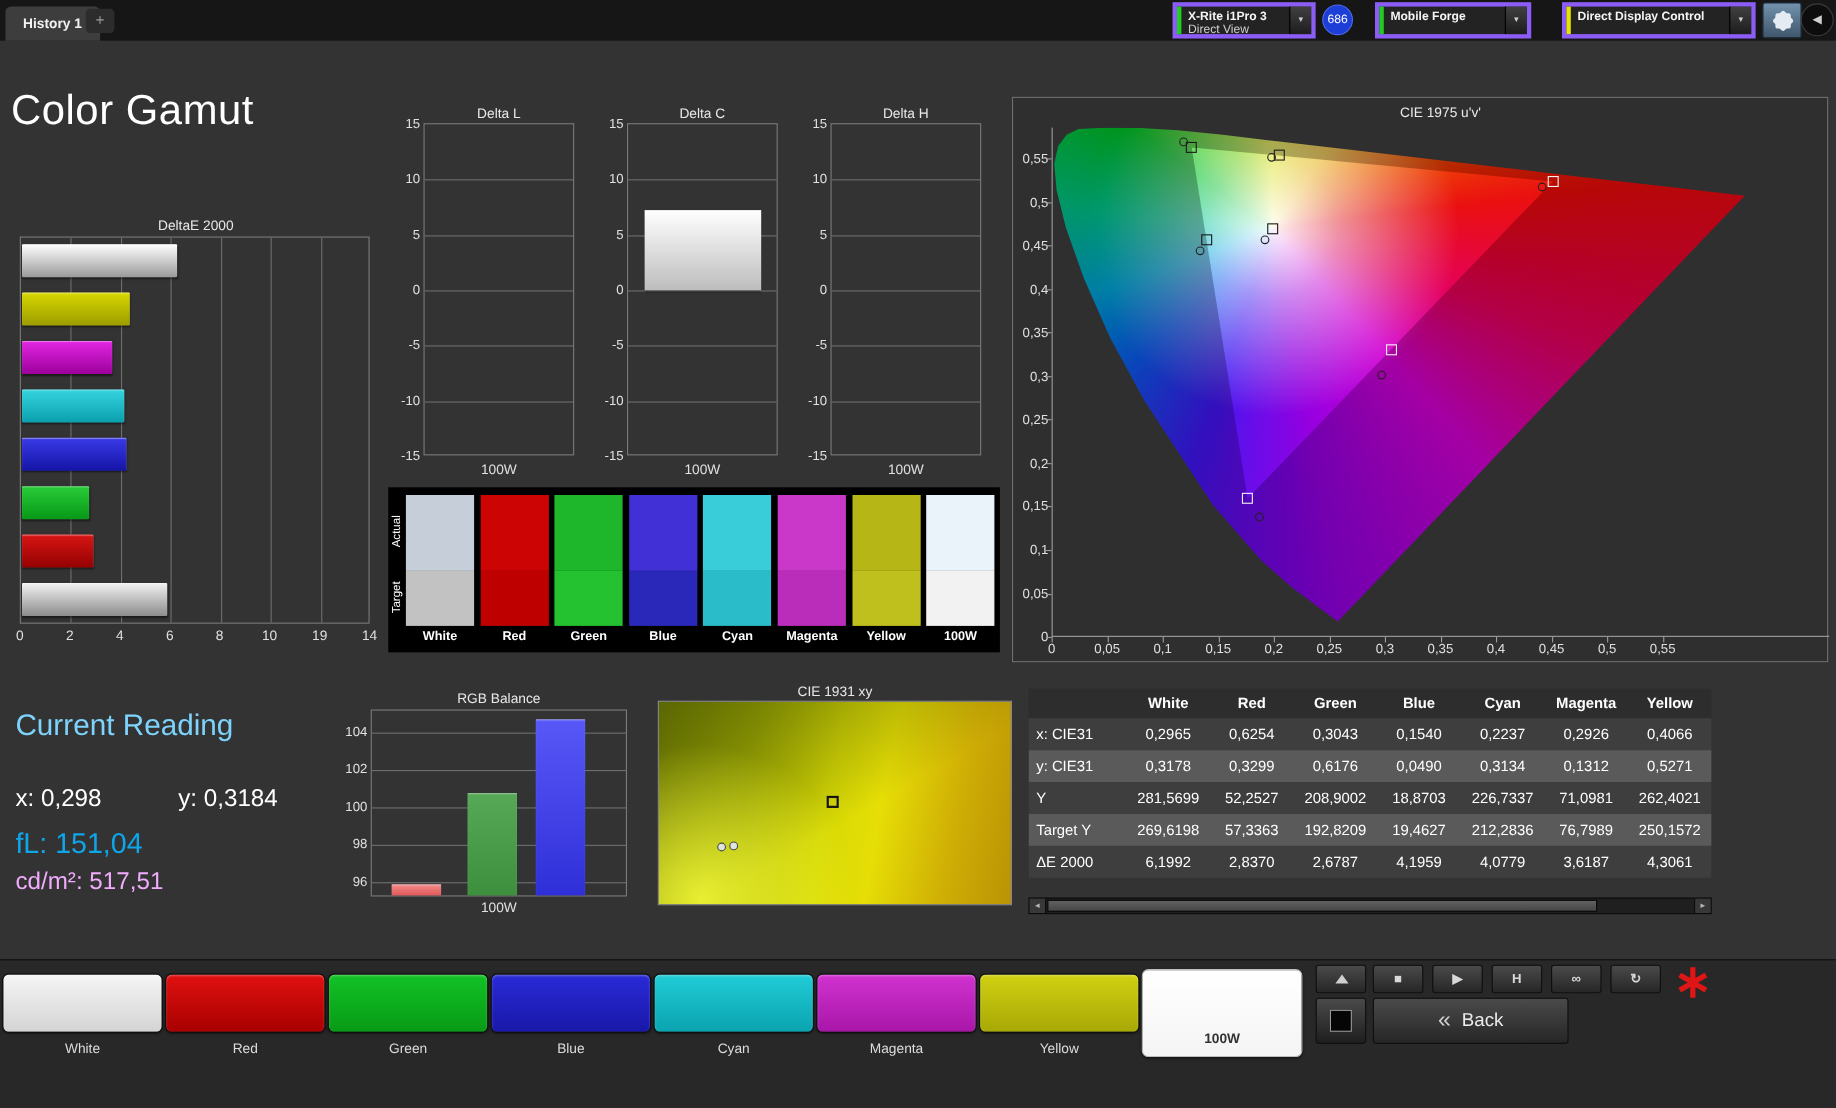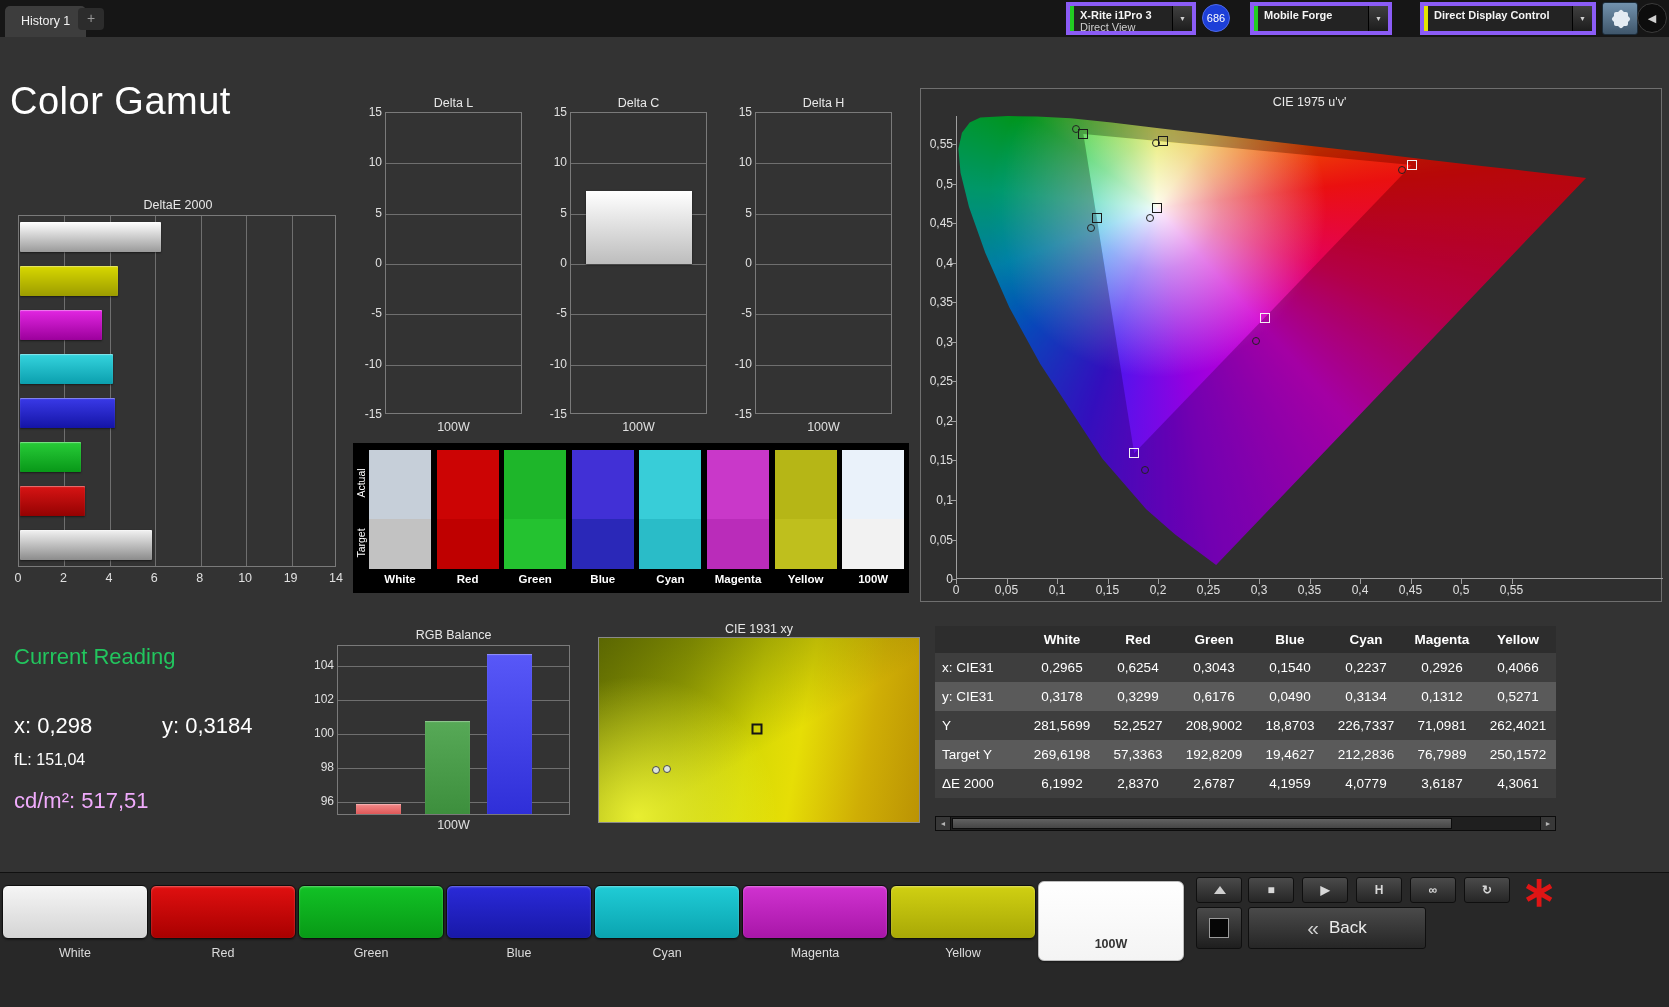--- a/index.html
+++ b/index.html
@@ -1,21 +1,21 @@
 <!DOCTYPE html>
 <html><head>
 <meta charset="utf-8">
 <style>
 *{margin:0;padding:0;box-sizing:border-box;}
 html,body{width:1669px;height:1007px;}
 body{position:relative;background:#333;font-family:"Liberation Sans",sans-serif;color:#e8e8e8;overflow:hidden;}
 
 
 .topbar{position:absolute;left:0;top:0;width:100%;height:37px;background:#161616;}
-.hist-tab{position:absolute;left:5px;top:6px;height:31px;padding:0 16px;background:#3d3d3d;border-radius:5px 5px 0 0;font-size:12.5px;line-height:30px;color:#f2f2f2;}
+.hist-tab{position:absolute;left:5px;top:6px;height:31px;padding:0 16px;background:#3d3d3d;border-radius:5px 5px 0 0;font-size:12.5px;line-height:30px;color:#f2f2f2;font-weight:bold;}
 .add-tab{position:absolute;left:78px;top:8px;width:26px;height:22px;background:#2c2c2c;border-radius:4px;color:#9a9a9a;text-align:center;line-height:21px;font-size:14px;}
 .meter{position:absolute;top:2px;height:33px;background:#232323;border:4px solid #8b5cf6;display:flex;align-items:stretch;}
 .m-accent{width:4px;}
 .m-body{flex:1;padding:3px 6px 0;overflow:hidden;}
 .m-line1{font-size:11px;font-weight:bold;color:#f5f5f5;white-space:nowrap;}
 .m-line2{font-size:11px;color:#cfcfcf;white-space:nowrap;}
 .m-dd{width:20px;background:linear-gradient(#404040,#1d1d1d);border-left:1px solid #000;display:flex;align-items:center;justify-content:center;font-size:7px;color:#cfcfcf;}
 .badge{position:absolute;left:1202px;top:4px;width:28px;height:28px;border-radius:50%;background:#1d3fd8;border:1px solid #4f6ae8;color:#fff;font-size:11px;text-align:center;line-height:26px;}
 .gearbtn{position:absolute;left:1602px;top:2px;width:36px;height:33px;border-radius:3px;background:linear-gradient(#7292ad,#3f566b);border:1px solid #1c2c3a;}
 .gear{position:absolute;left:8px;top:6px;width:20px;height:20px;}
@@ -71,24 +71,24 @@
 .cieYlab{position:absolute;left:4px;width:28px;text-align:right;font-size:12px;color:#e0e0e0;}
 .cieYtick{position:absolute;left:30px;width:5px;height:1px;background:#9f9f9f;}
 .cieXlab{position:absolute;top:494px;width:30px;text-align:center;font-size:12px;color:#e0e0e0;}
 .cieXtick{position:absolute;top:490px;width:1px;height:5px;background:#9f9f9f;}
 .coverage{position:absolute;left:395px;top:458px;width:340px;height:30px;background:rgba(15,15,15,.55);display:flex;align-items:center;padding-left:14px;gap:14px;font-size:16.5px;font-weight:bold;color:#fff;}
 .msq{position:absolute;width:10px;height:10px;border:1.5px solid #f2f2f2;transform:translate(-50%,-50%);z-index:3;}
 .msq.dark{border-color:#1a1a1a;}
 .mci{position:absolute;width:8px;height:8px;border-radius:50%;border:1.5px solid #222;transform:translate(-50%,-50%);z-index:3;}
 
 
-.cr-title{position:absolute;left:14px;top:644px;font-size:22px;color:#22c55e;}
+.cr-title{position:absolute;left:14px;top:644px;font-size:27px;color:#7dd3fc;}
 .cr-x{position:absolute;left:14px;top:713px;font-size:22px;color:#fff;}
 .cr-y{position:absolute;left:162px;top:713px;font-size:22px;color:#fff;}
-.cr-fl{position:absolute;left:14px;top:751px;font-size:16px;color:#ffffff;}
+.cr-fl{position:absolute;left:14px;top:751px;font-size:26px;color:#0ea5e9;}
 .cr-cd{position:absolute;left:14px;top:788px;font-size:22px;color:#f0abfc;}
 
 
 .rgb-chart{position:absolute;left:310px;top:628px;width:266px;height:206px;}
 .rgb-title{position:absolute;left:27px;top:0;width:233px;text-align:center;font-size:12.5px;color:#e8e8e8;}
 .rgb-plot{position:absolute;left:27px;top:17px;width:233px;height:170px;border:1px solid #7a7a7a;}
 .rgb-ylab{position:absolute;left:0;width:24px;text-align:right;font-size:12px;color:#e0e0e0;}
 .rgbbar{position:absolute;bottom:0;width:45px;box-shadow:inset 0 1px 1px rgba(255,255,255,.35);}
 .rgb-xlab{position:absolute;left:27px;top:190px;width:233px;text-align:center;font-size:12.5px;color:#e0e0e0;}
 

